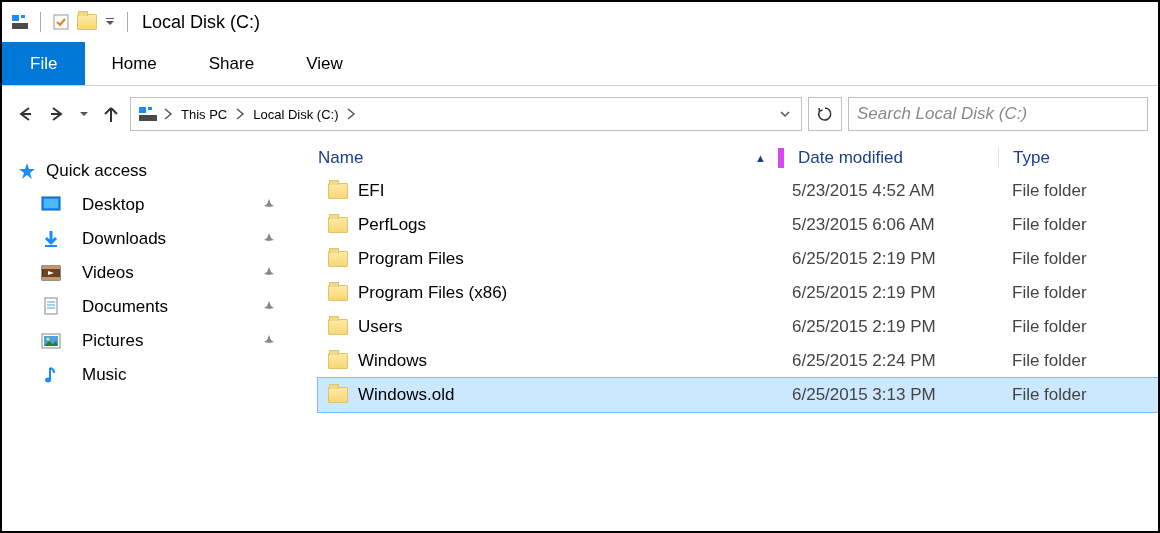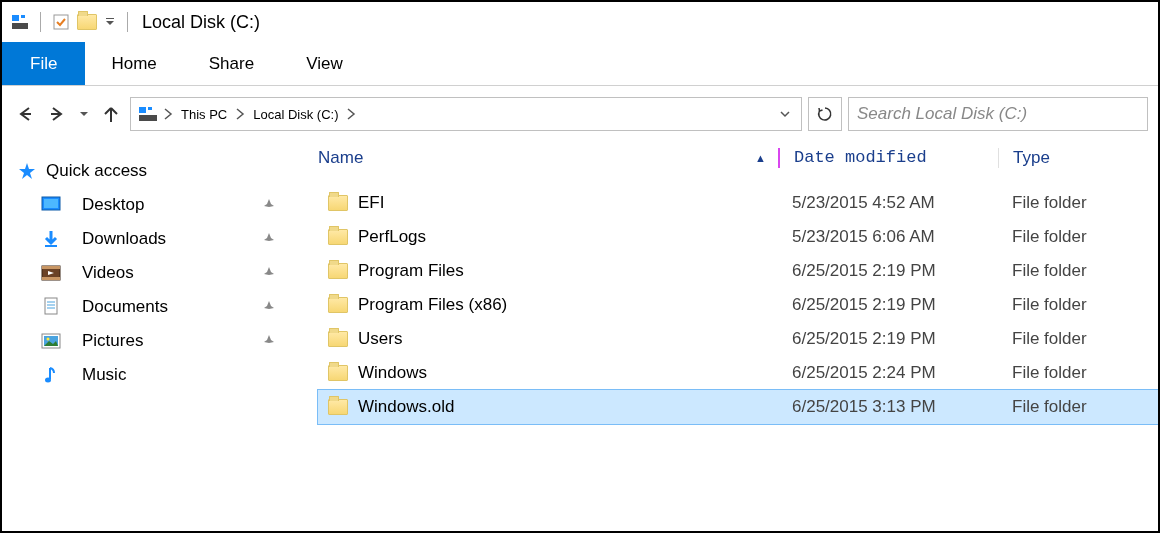--- a/index.html
+++ b/index.html
@@ -132,24 +132,24 @@
     .file-area { flex:1; display:flex; flex-direction:column; }
     .columns {
       display:flex;
       padding: 6px 0 6px 26px;
       color:#1a3e8c;
       font-size:17px;
       border-bottom: 0;
     }
     .col-name { width:460px; display:flex; align-items:center; gap:20px; }
     .col-name .sort-ind { color:#1a3e8c; font-size:11px; margin-left:auto; margin-right:12px;}
-    .col-date { width:220px; border-left:2px solid #d946ef; padding-left:14px;font-family:Liberation Mono, monospace;}
+    .col-date { width:220px; border-left:6px solid #d946ef; padding-left:14px;}
     .col-type { flex:1; border-left:1px solid #e0e0e0; padding-left:14px;}
 
-    .file-list { padding-left: 26px; margin-top: 12px; }
+    .file-list { padding-left: 26px; }
     .file-row {
       display:flex;
       align-items:center;
       height: 34px;
       font-size:17px;
       cursor:pointer;
     }
     .file-row.selected {
       background:#cce8ff;
       outline:1px solid #7abdf7;

